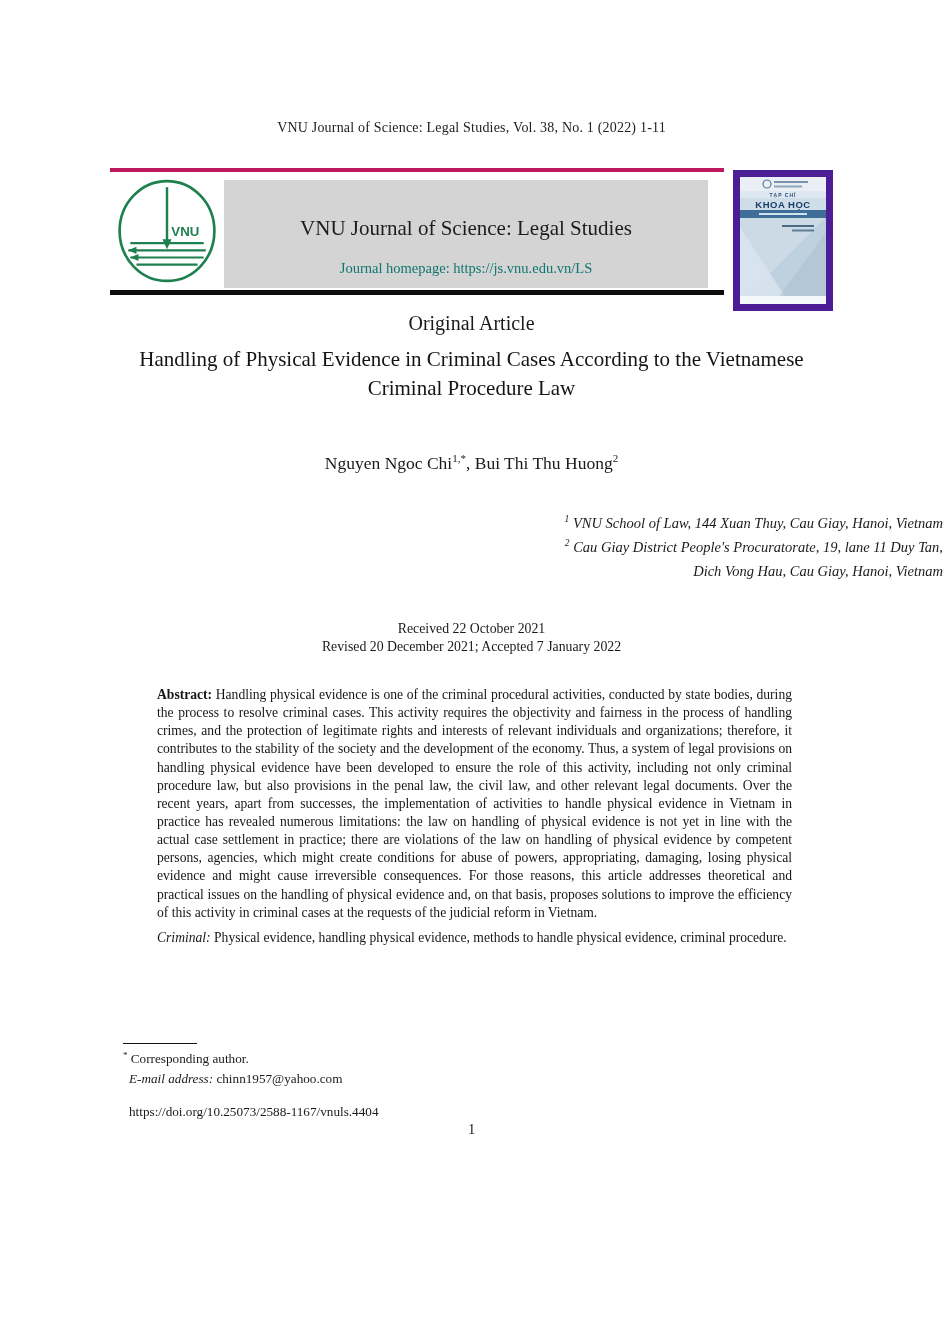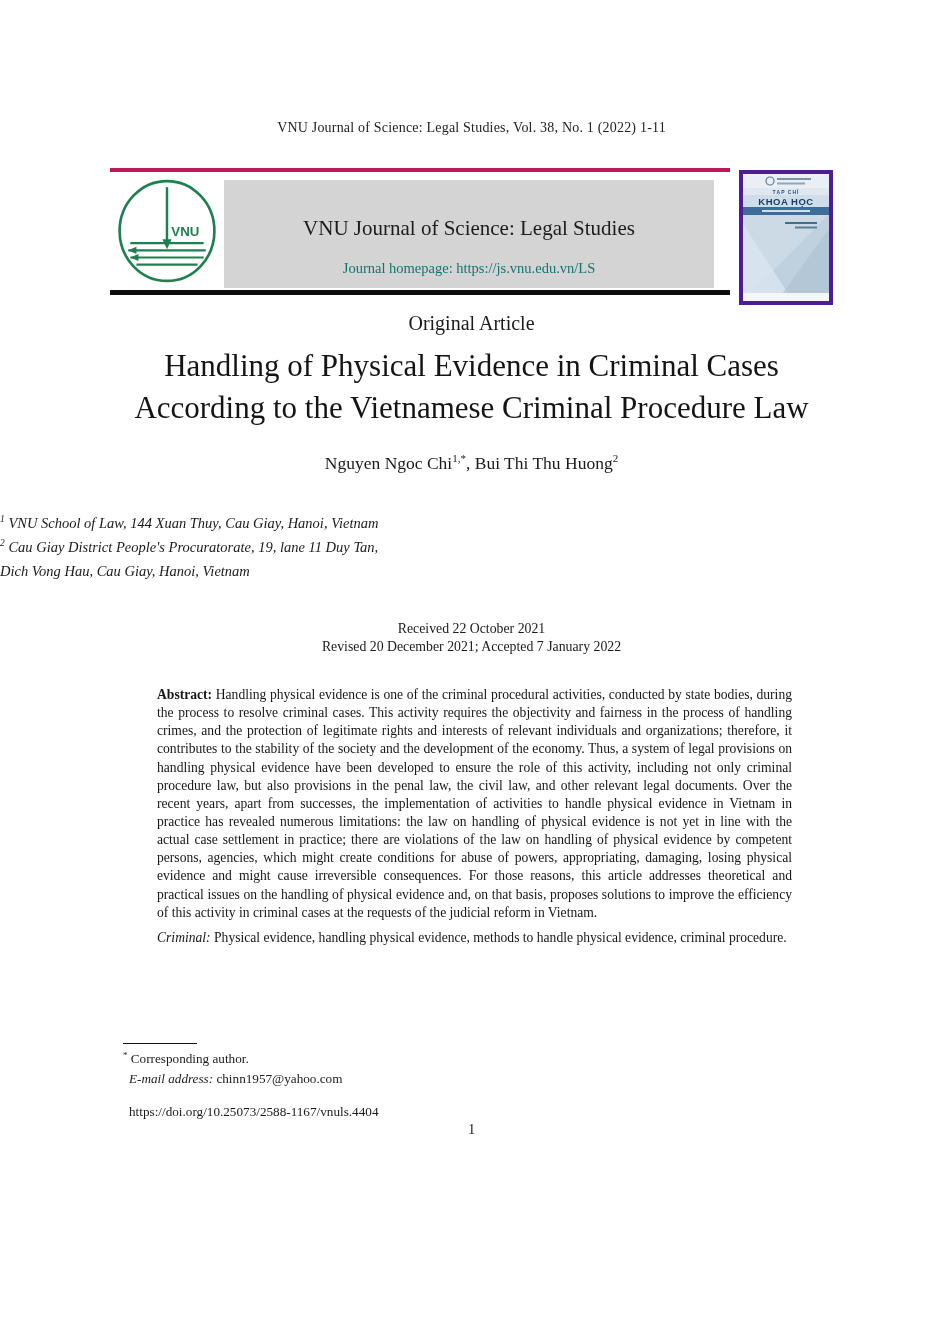--- a/index.html
+++ b/index.html
@@ -28,32 +28,32 @@
   }
   .logo-wrap{width:114px;display:flex;align-items:center;justify-content:center;}
   .gray-box{
     flex:1;background:#d4d4d4;margin:8px 16px 2px 0;position:relative;
     text-align:center;
   }
   .journal-title{margin-top:36px;font-size:21px;color:#1c1c1c;}
   .homepage{position:absolute;bottom:11px;left:0;width:100%;font-size:14.5px;color:#0f766e;}
   .cover{
     margin-left:9px;margin-top:2px;width:86px;height:127px;
-    border:4px solid #4c1d95;box-sizing:content-box;background:#ccdae6;
+    border:7px solid #4c1d95;box-sizing:content-box;background:#ccdae6;
   }
   
   .article-type{position:absolute;top:312px;left:0;width:100%;text-align:center;font-size:20px;}
   .article-title{
     position:absolute;top:345px;left:110px;width:723px;
-    text-align:center;font-size:31px;line-height:1.36;color:#141414;
+    text-align:center;font-size:21px;line-height:1.36;color:#141414;
   }
   .authors{position:absolute;top:452px;left:0;width:100%;text-align:center;font-size:17.5px;}
   .authors sup{font-size:11px;}
   .affiliations{
-    position:absolute;top:511px;left:0;width:100%;text-align:left;
+    position:absolute;top:511px;left:0;width:100%;text-align:right;
     font-style:italic;font-size:14.5px;line-height:1.67;
   }
   .affiliations sup{font-size:9.5px;font-style:italic;}
   .received{position:absolute;top:620px;left:0;width:100%;text-align:center;font-size:13.8px;line-height:1.3;}
   
   .abstract-block{
     position:absolute;top:684px;left:155px;width:639px;
     font-size:13.6px;line-height:1.335;text-align:justify;color:#161616;
   }
   .abstract-block p{margin:2px;}

